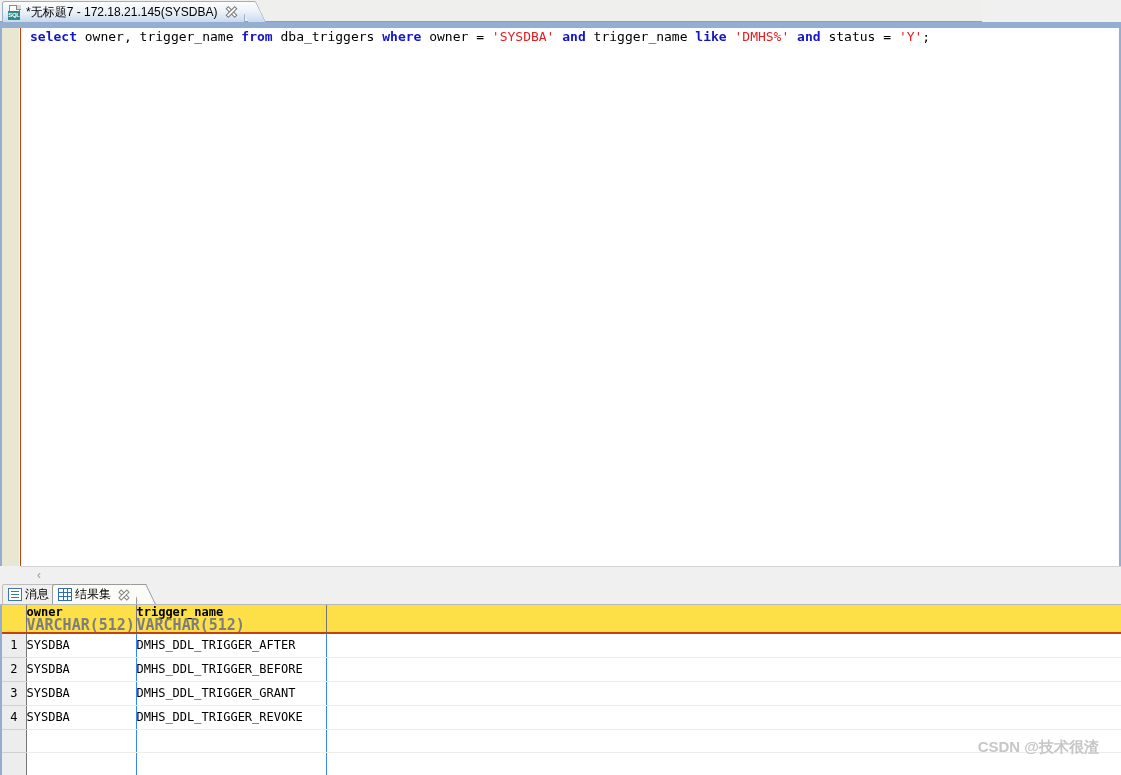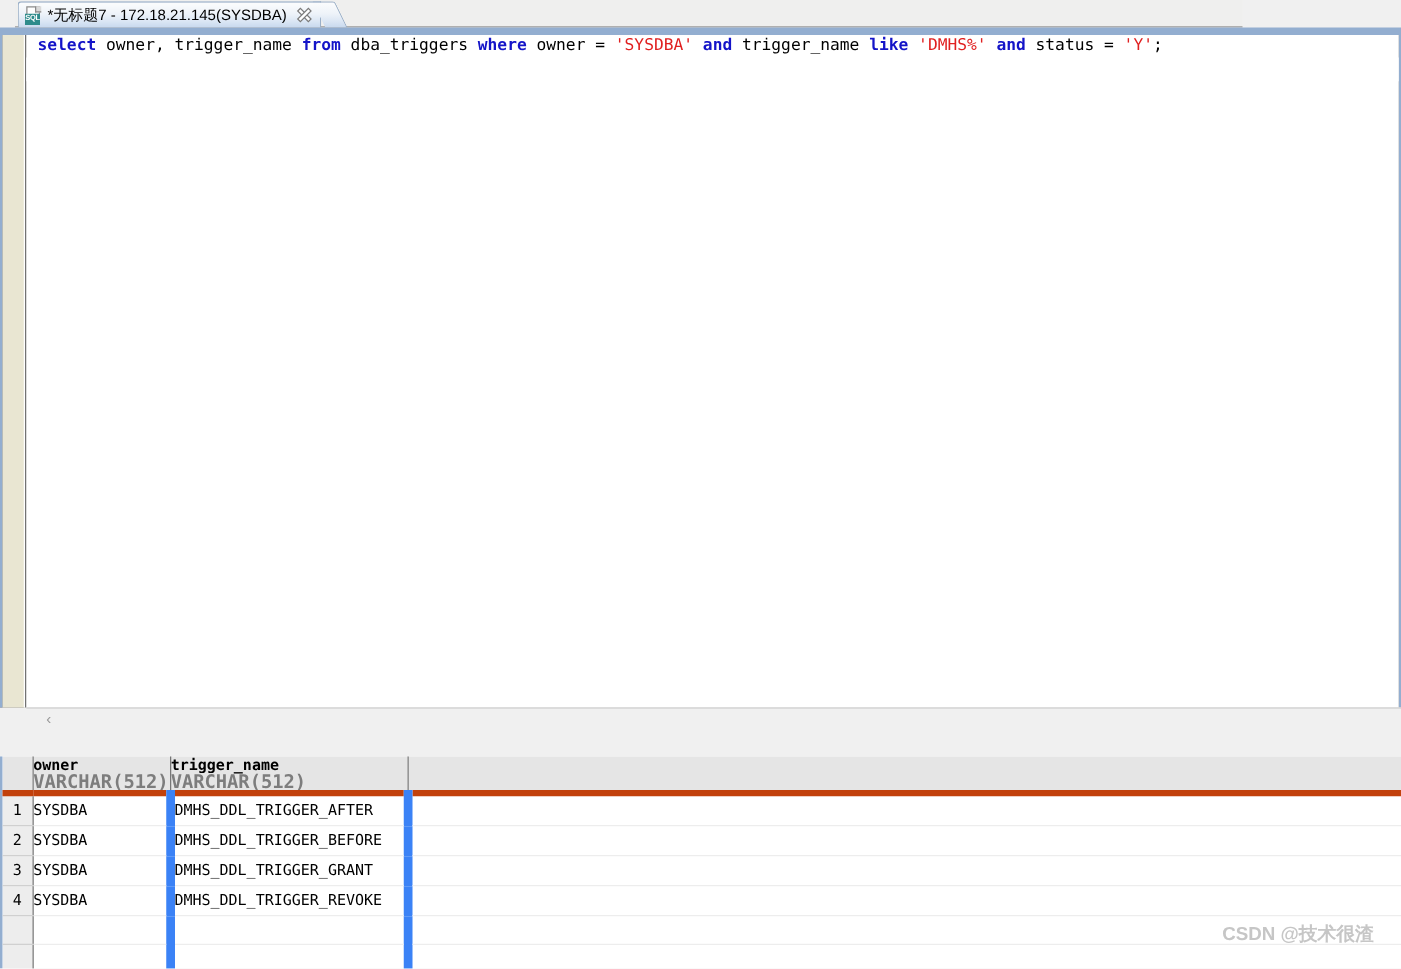--- a/index.html
+++ b/index.html
@@ -14,21 +14,21 @@
     position: relative;
     width: 1121px;
     height: 775px;
     background: #f0f0f0;
     overflow: hidden;
   }
 
   
   .tabbar {
     position: absolute;
-    left: 12px; top: 0;
+    left: 0; top: 0;
     width: 982px; height: 22px;
     background: #efefee;
     border-bottom: 1px solid #9b9b9b;
     box-sizing: border-box;
   }
   .editor-tab {
     position: absolute;
     left: 2px; top: 1px;
     height: 21px;
     display: flex;
@@ -115,21 +115,21 @@
     left: 0; top: 22px;
     width: 1121px; height: 6px;
     background: #93aed0;
   }
 
   
   .editor-pane {
     position: absolute;
     left: 0; top: 28px;
     width: 1121px; height: 538px;
-    background: #737373;
+    background: #c2410c;
   }
   .editor-gutter {
     position: absolute;
     left: 2px; top: 0;
     width: 18px; height: 538px;
     background: #e9e6d2;
     border-right: 1px solid #ffffff;
     box-sizing: border-box;
   }
   .editor-leftrail {
@@ -331,23 +331,23 @@
     overflow: hidden;
     white-space: nowrap;
   }
   .col-rn    { width: 24px; }
   .col-owner { width: 110px; }
   .col-trig  { width: 190px; }
   .col-rest  { width: auto; }
 
   thead th {
     height: 22px;
-    background: #e5e5e5;
+    background: #fde047;
     border-right: 1px solid #767676;
-    border-bottom: 5px solid #c2410c;
+    border-bottom: 2px solid #c2410c;
     text-align: left;
     vertical-align: top;
     padding: 4px 0 0 8px;
   }
   thead th.rn-head {
     border-right: 1px solid #767676;
     padding: 0;
   }
   thead th.rest-head {
     border-right: none;
@@ -360,21 +360,21 @@
   }
   .coltype {
     display: block;
     font-size: 15px;
     color: #7d7d7d;
     line-height: 13px;
   }
 
   tbody td {
     height: 23px;
-    border-right: 7px solid #3b82f6;
+    border-right: 1px solid #3b82f6;
     border-bottom: 1px solid #ededed;
     padding: 0 0 0 8px;
     vertical-align: middle;
     line-height: 23px;
   }
   tbody td.rn {
     background: #ededed;
     color: #000000;
     text-align: center;
     padding: 0;
@@ -423,20 +423,31 @@
     <div class="current-line-hl"></div>
     <div class="code-area">
       <div class="code-line line1" id="sql-line"><span class="kw">select</span><span class="pln"> owner, trigger_name </span><span class="kw">from</span><span class="pln"> dba_triggers </span><span class="kw">where</span><span class="pln"> owner = </span><span class="str">'SYSDBA'</span><span class="pln"> </span><span class="kw">and</span><span class="pln"> trigger_name </span><span class="kw">like</span><span class="pln"> </span><span class="str">'DMHS%'</span><span class="pln"> </span><span class="kw">and</span><span class="pln"> status = </span><span class="str">'Y'</span><span class="pln">;</span></div>
     </div>
   </div>
 
   <div class="editor-hscroll">
     <span class="hscroll-left-arrow">‹</span>
   </div>
 
+  <div class="bottom-tabbar">
+    <div class="btab inactive">
+      <span class="msg-icon"></span>
+      <span>消息</span>
+    </div>
+    <div class="btab active">
+      <span class="grid-icon"></span>
+      <span>结果集</span>
+      <span class="btab-close"></span>
+    </div>
+  </div>
 
   <div class="result-pane">
     <div class="grid-leftrail"></div>
     <table class="rgrid">
       <colgroup>
         <col class="col-rn">
           <col class="col-owner">
           <col class="col-trig">
           <col class="col-rest">
       </colgroup>

